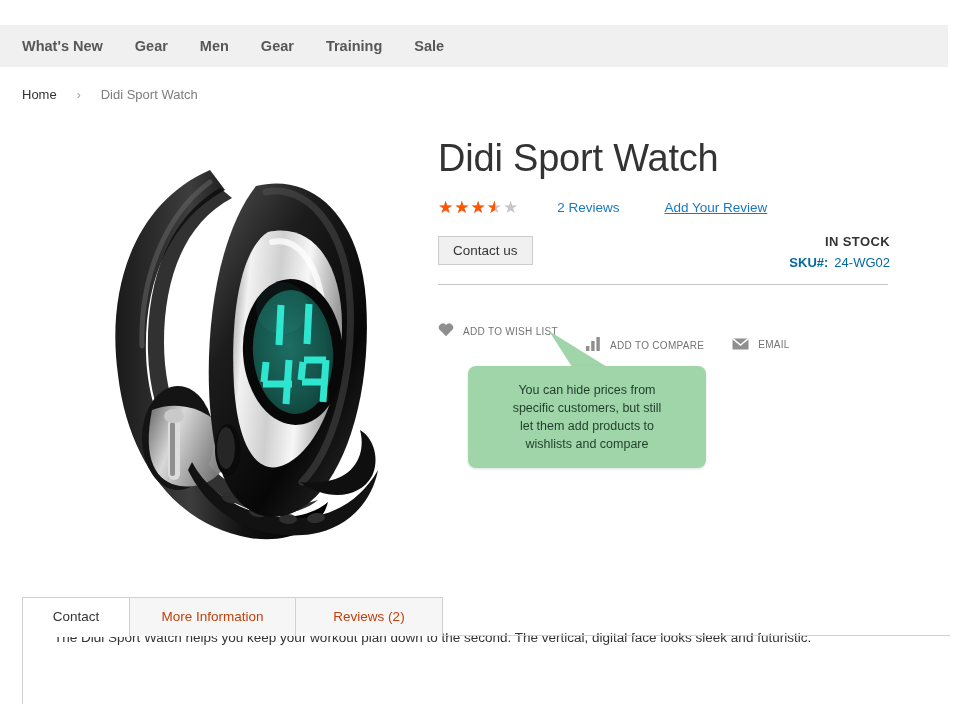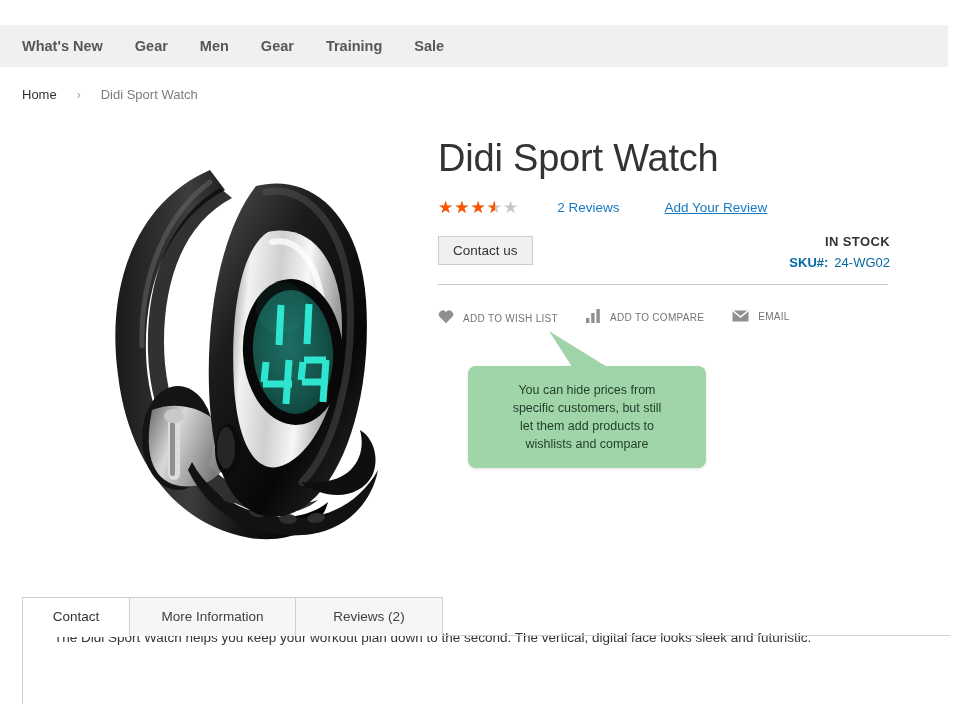--- a/index.html
+++ b/index.html
@@ -88,21 +88,21 @@
   }
 
   .links-row {
     margin-top: 24px; display: flex; align-items: center;
   }
   .act-link {
     display: flex; align-items: flex-end; color: #737373;
     font-size: 10px; letter-spacing: 0.3px; cursor: pointer;
     text-transform: uppercase;
   }
-  .act-link + .act-link { margin-left: 28px; }
+  .act-link + .act-link { margin-left: 28px; margin-top: 28px; }
   .act-icon { display: inline-flex; align-items: center; margin-right: 9px; }
 
   
   .callout {
     position: absolute; left: 468px; top: 366px; width: 238px; height: 102px;
     background: #a0d5aa; border-radius: 8px;
     box-shadow: 0 1px 3px rgba(0,0,0,0.12);
     display: flex; align-items: center; justify-content: center;
   }
   .callout-text {
@@ -111,21 +111,21 @@
   }
   .callout-tail {
     position: absolute; left: 540px; top: 328px;
     width: 80px; height: 45px; pointer-events: none;
   }
 
   
   .tabs-wrap { position: absolute; left: 22px; top: 597px; width: 928px; }
   .tabs { display: flex; align-items: flex-end; position: relative; z-index: 2; }
   .tab {
-    font-size: 13.5px; color: #404040; background: #f6f6f6;
+    font-size: 13.5px; color: #c2410c; background: #f6f6f6;
     border: 1px solid #d1d1d1; border-bottom: none;
     padding: 12px 0; text-align: center; cursor: pointer;
     position: relative; line-height: 1;
   }
   .tab.t0 { width: 108px; }
   .tab.t1 { width: 167px; margin-left: -1px; }
   .tab.t2 { width: 148px; margin-left: -1px; }
   .tab.active {
     background: #ffffff; color: #333; font-weight: normal;
     padding-bottom: 13px; margin-bottom: -1px; z-index: 3;

